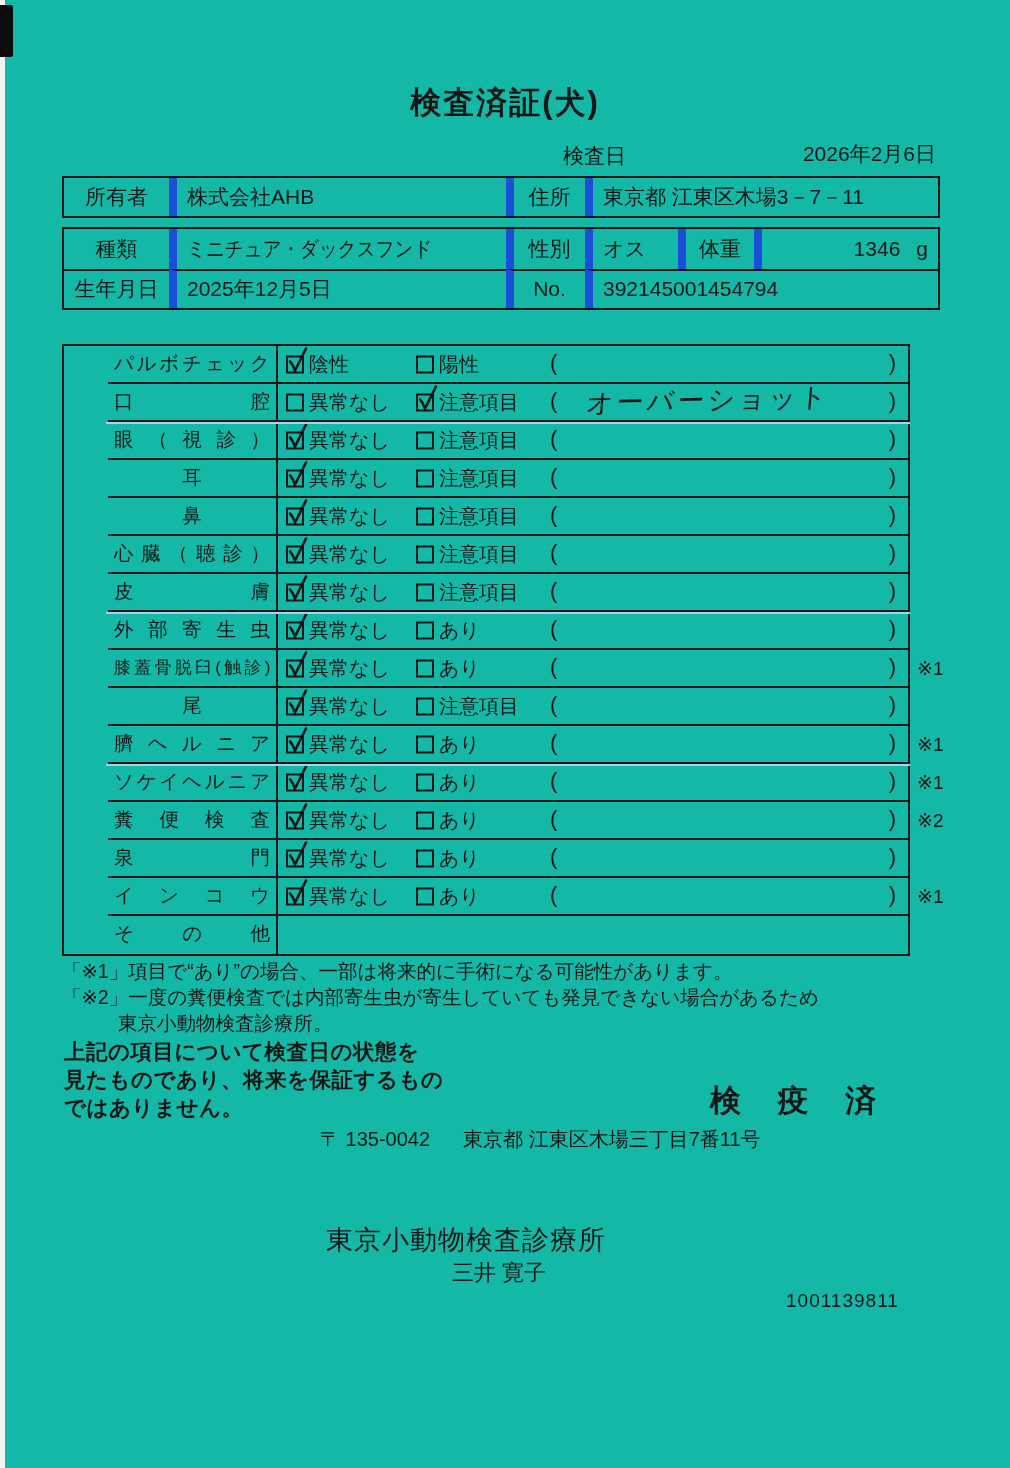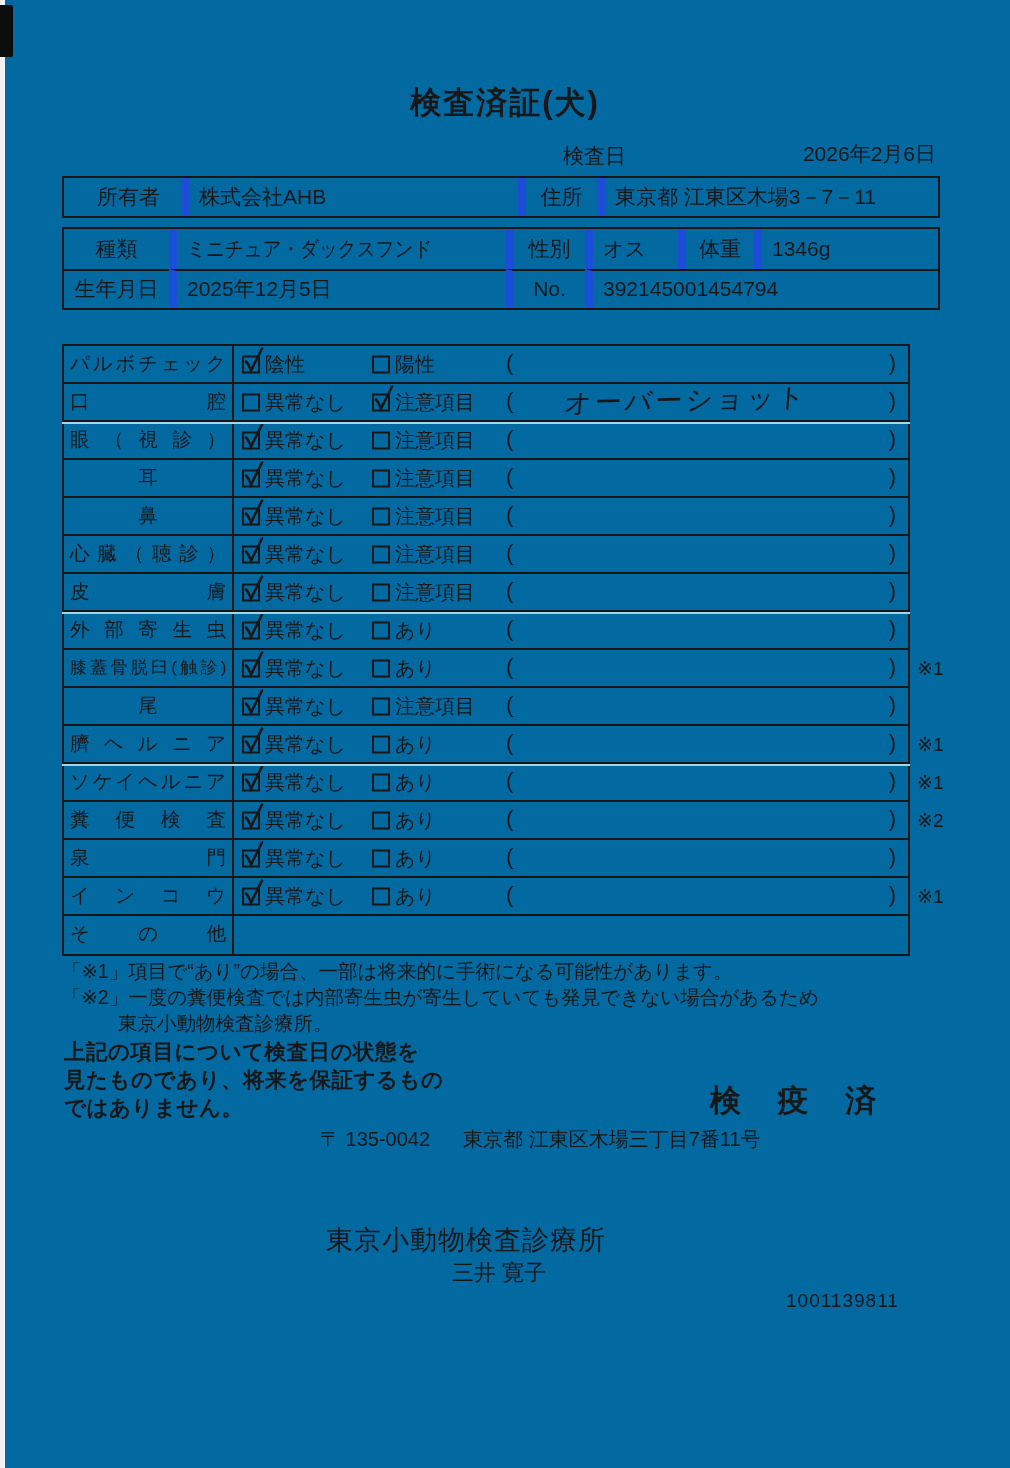--- a/index.html
+++ b/index.html
@@ -1,52 +1,52 @@
 <!DOCTYPE html>
 <html><head>
 <meta charset="utf-8">
 <style>
   html,body { margin:0; padding:0; background:#e8e8e8; }
   .page {
     position:relative; width:1010px; height:1468px; margin:0 auto;
-    background:#0369a1; overflow:hidden;
+    background:#14b8a6; overflow:hidden;
     font-family:"Liberation Sans","DejaVu Sans",sans-serif;
     color:#171717;
   }
   .edge-strip { position:absolute; left:0; top:0; width:5px; height:100%; background:#f2f2f2; }
   .artifact-bar { position:absolute; left:0; top:5px; width:13px; height:52px; background:#0c0c0c; border-radius:0 2px 2px 0; }
 
   .doc-title { position:absolute; top:82px; left:0; width:100%; text-align:center;
     font-size:31px; font-weight:600; letter-spacing:2px; }
 
   .exam-date-label { position:absolute; top:142px; left:563px; font-size:21px; font-weight:500; }
   .exam-date-value { position:absolute; top:140px; right:74px; font-size:21px; font-weight:500; }
 
   .tbl { position:absolute; left:62px; border:2px solid #171717; box-sizing:border-box; }
   .cell { box-sizing:border-box; border-left:8px solid #1d4ed8; display:flex; align-items:center;
     font-size:21px; font-weight:500; padding:0 10px; white-space:nowrap; overflow:visible; }
   .cell.first { border-left:none; }
   .cell.hdr { justify-content:center; padding:0 4px; }
   .cell.rowline { border-top:2px solid #171717; }
 
   #owner-table { top:176px; width:878px; height:42px; display:grid;
-    grid-template-columns:105px 337px 79px 1fr;padding-left:12px; }
+    grid-template-columns:105px 337px 79px 1fr; }
 
   #animal-table { top:227px; width:878px; height:83px; display:grid;
     grid-template-columns:105px 337px 79px 93px 76px 1fr; grid-template-rows:1fr 1fr; }
-  .weight-cell { justify-content:flex-start; padding-right:18px; }
+  .weight-cell { justify-content:flex-end; gap:16px; padding-right:10px; }
   .condensed { transform:scaleX(0.88); transform-origin:left center; }
   .span3 { grid-column:4 / 7; }
 
   .intro-line { position:absolute; left:64px; top:314px; font-size:20px; font-weight:500; }
 
   #checklist { position:absolute; left:62px; top:344px; width:848px; height:612px;
     border:2px solid #171717; box-sizing:border-box; display:grid; grid-template-rows:repeat(16,1fr); }
   .cl-row { display:grid; grid-template-columns:170px 1fr; border-bottom:2px solid #171717;
-    box-sizing:border-box; position:relative; }
+    box-sizing:border-box; position:relative;margin-left:44px; }
   .cl-row:last-child { border-bottom:none; }
   .cl-row:nth-child(2)::after, .cl-row:nth-child(7)::after, .cl-row:nth-child(11)::after {
     content:""; position:absolute; left:-2px; right:-2px; bottom:-4px; height:2px;
     background:#9fd8ea; z-index:2; }
   .cl-label { border-right:2px solid #171717; font-size:19.5px; font-weight:500;
     padding:0 6px; line-height:35px; text-align:justify; text-align-last:justify; overflow:hidden; }
   .cl-label.center { text-align:center; text-align-last:center; }
   .cl-label.small { font-size:17px; letter-spacing:-0.5px; }
   .cl-content { position:relative; }
   .opt { position:absolute; top:50%; transform:translateY(-50%); display:inline-flex;

